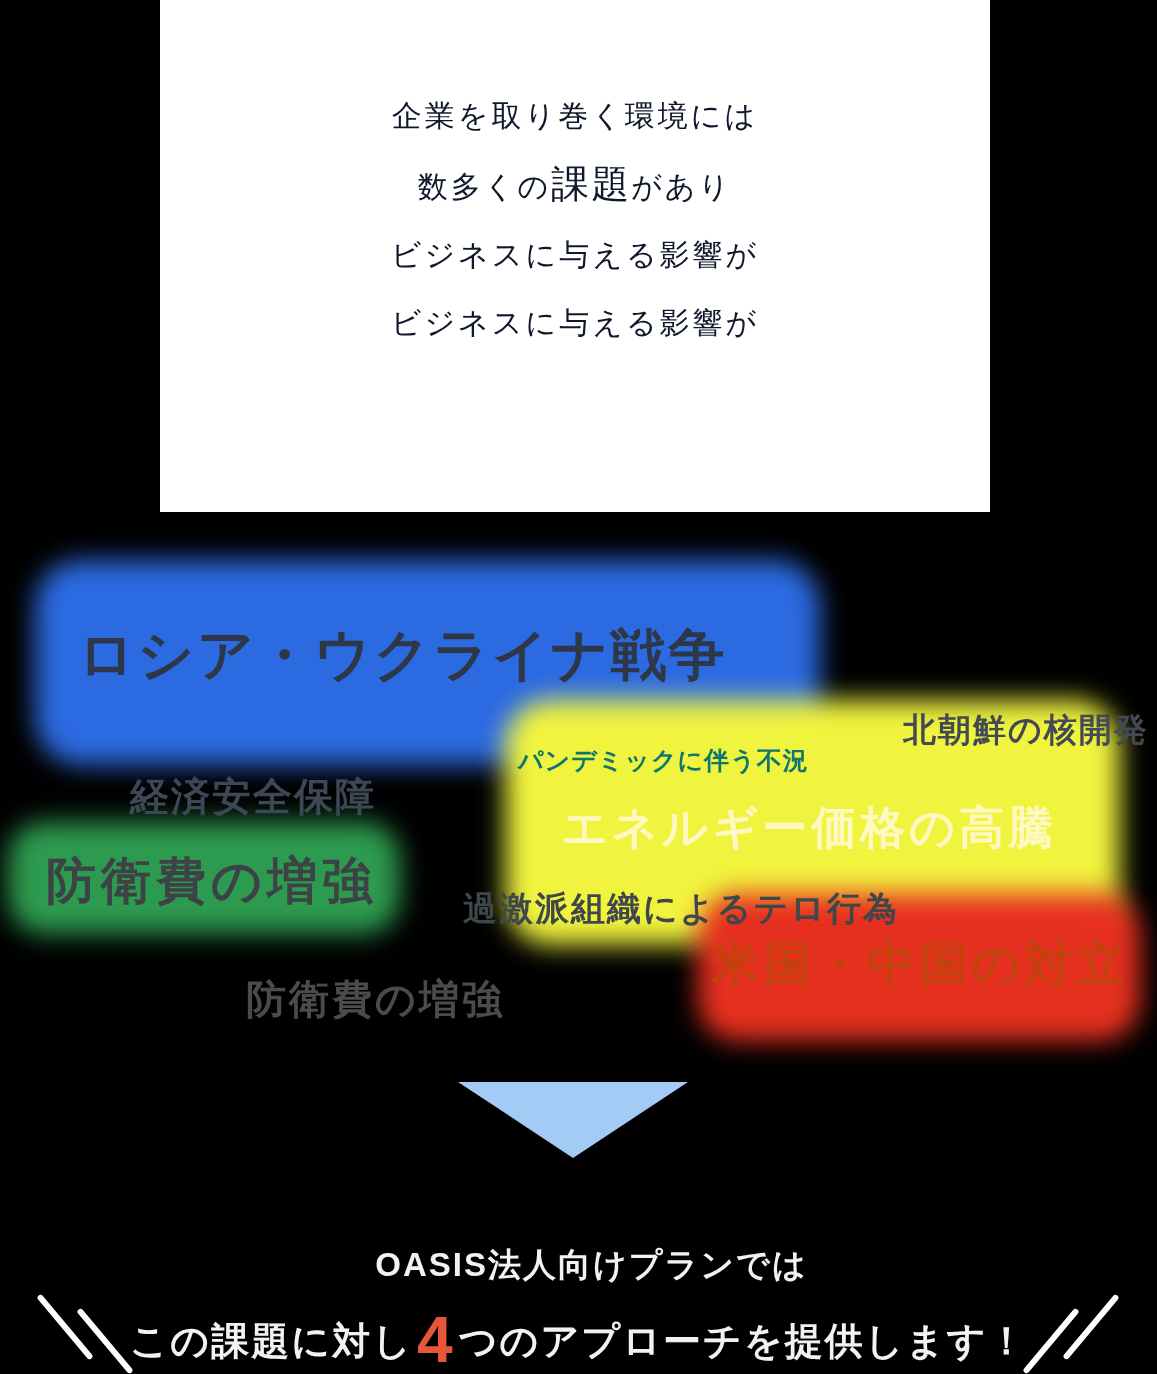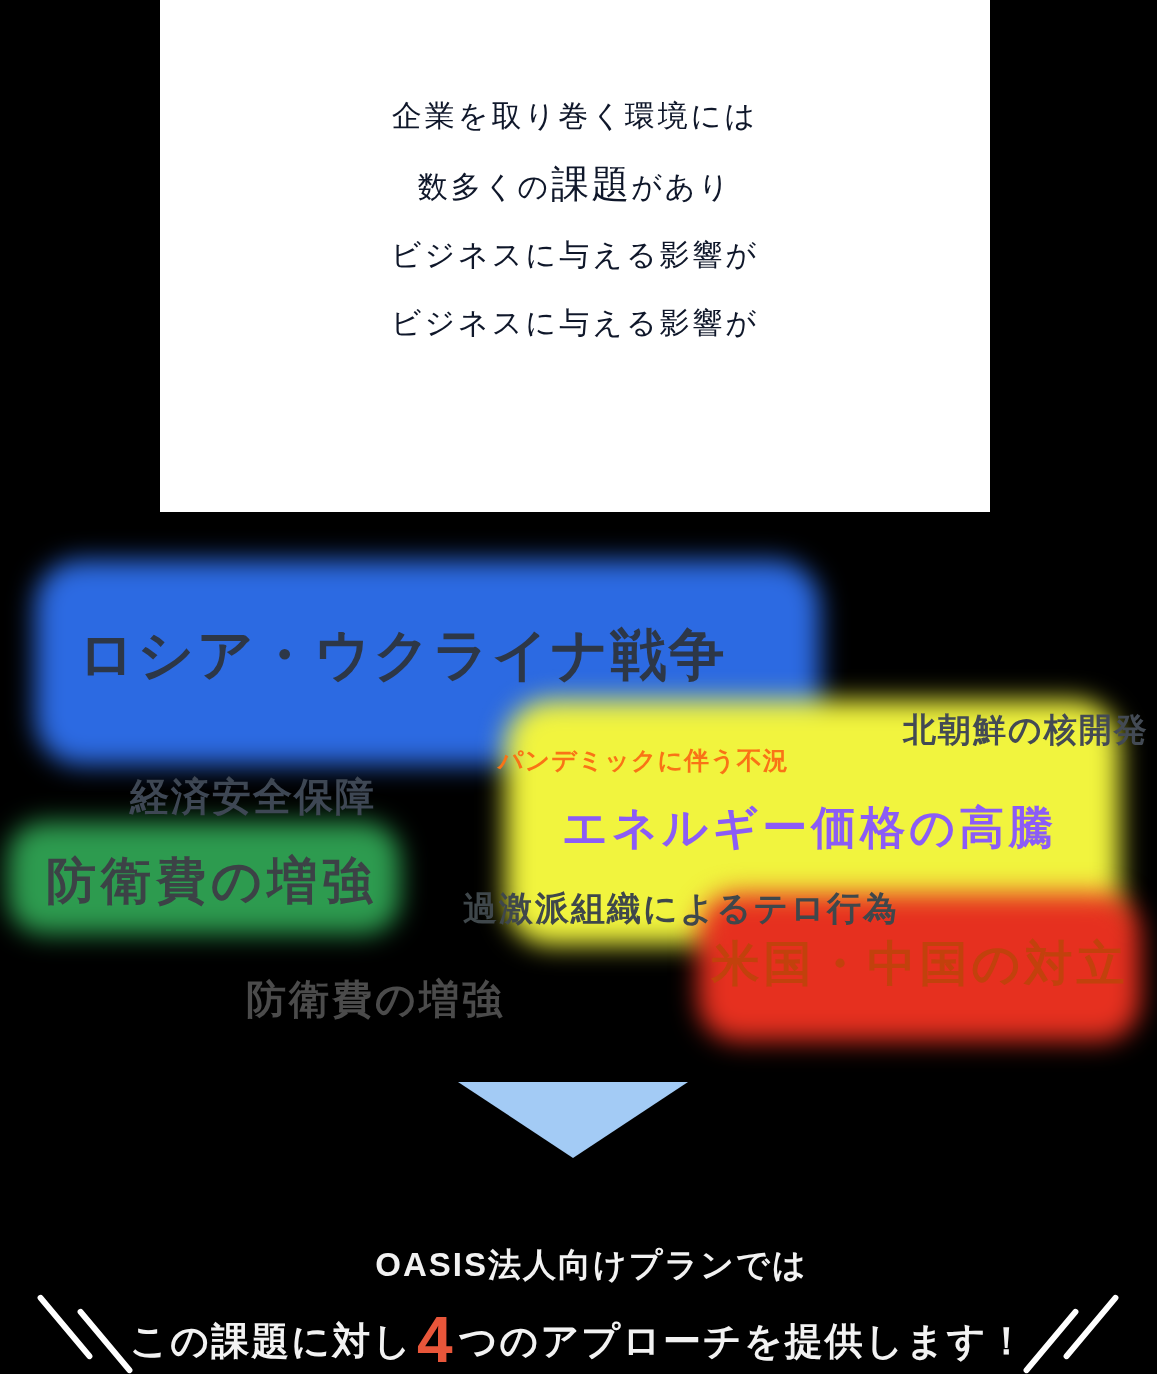--- a/index.html
+++ b/index.html
@@ -128,23 +128,23 @@
     <p class="line">ビジネスに与える影響が</p>
   </section>
 
   <div class="blob blob-blue" style="background-color: rgb(44, 106, 226);"></div>
   <div class="blob blob-yellow" style="background-color: rgb(241, 244, 62);"></div>
   <div class="blob blob-green" style="background-color: rgb(45, 155, 79);"></div>
   <div class="blob blob-red" style="background-color: rgb(230, 48, 31);"></div>
 
   <div class="issue issue-russia" style="color: rgb(45, 55, 71);">ロシア・ウクライナ戦争</div>
   <div class="issue issue-economic" style="color: rgb(62, 71, 84); margin-top: 12px;">経済安全保障</div>
-  <div class="issue issue-pandemic" style="color: #f97316;">パンデミックに伴う不況</div>
+  <div class="issue issue-pandemic" style="color: #0f766e; margin-left: 20px;">パンデミックに伴う不況</div>
   <div class="issue issue-nk" style="color: rgb(67, 74, 84);">北朝鮮の核開発</div>
-  <div class="issue issue-energy" style="color: #8b5cf6;">エネルギー価格の高騰</div>
+  <div class="issue issue-energy" style="color: #fef9c3;">エネルギー価格の高騰</div>
   <div class="issue issue-defense" style="color: rgb(60, 66, 70);">防衛費の増強</div>
   <div class="issue issue-terror" style="color: rgb(63, 71, 75);">過激派組織によるテロ行為</div>
   <div class="issue issue-uschina" style="color: #c2410c;">米国・中国の対立</div>
   <div class="issue issue-taiwan" style="color: rgb(75, 75, 75);">防衛費の増強</div>
 
   <div class="arrow" style="background-color: rgb(163, 203, 245);"></div>
 
   <p class="outro-1" style="color: rgb(242, 242, 242);">OASIS法人向けプランでは</p>
   <p class="outro-2"><span>この課題に対し</span><span class="num" style="color: rgb(232, 86, 58);">4</span><span>つのアプローチを提供します！</span></p>
 

